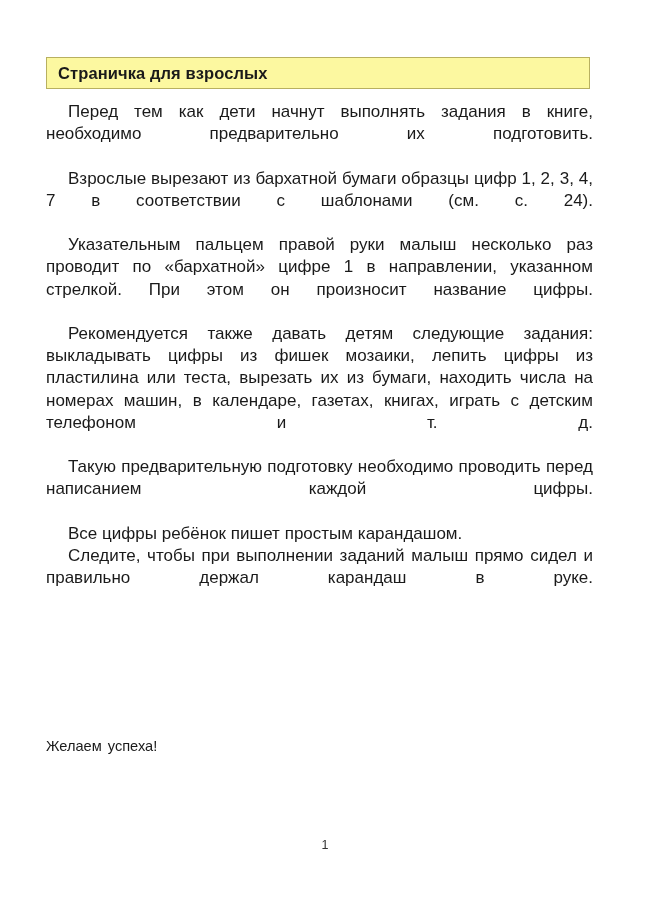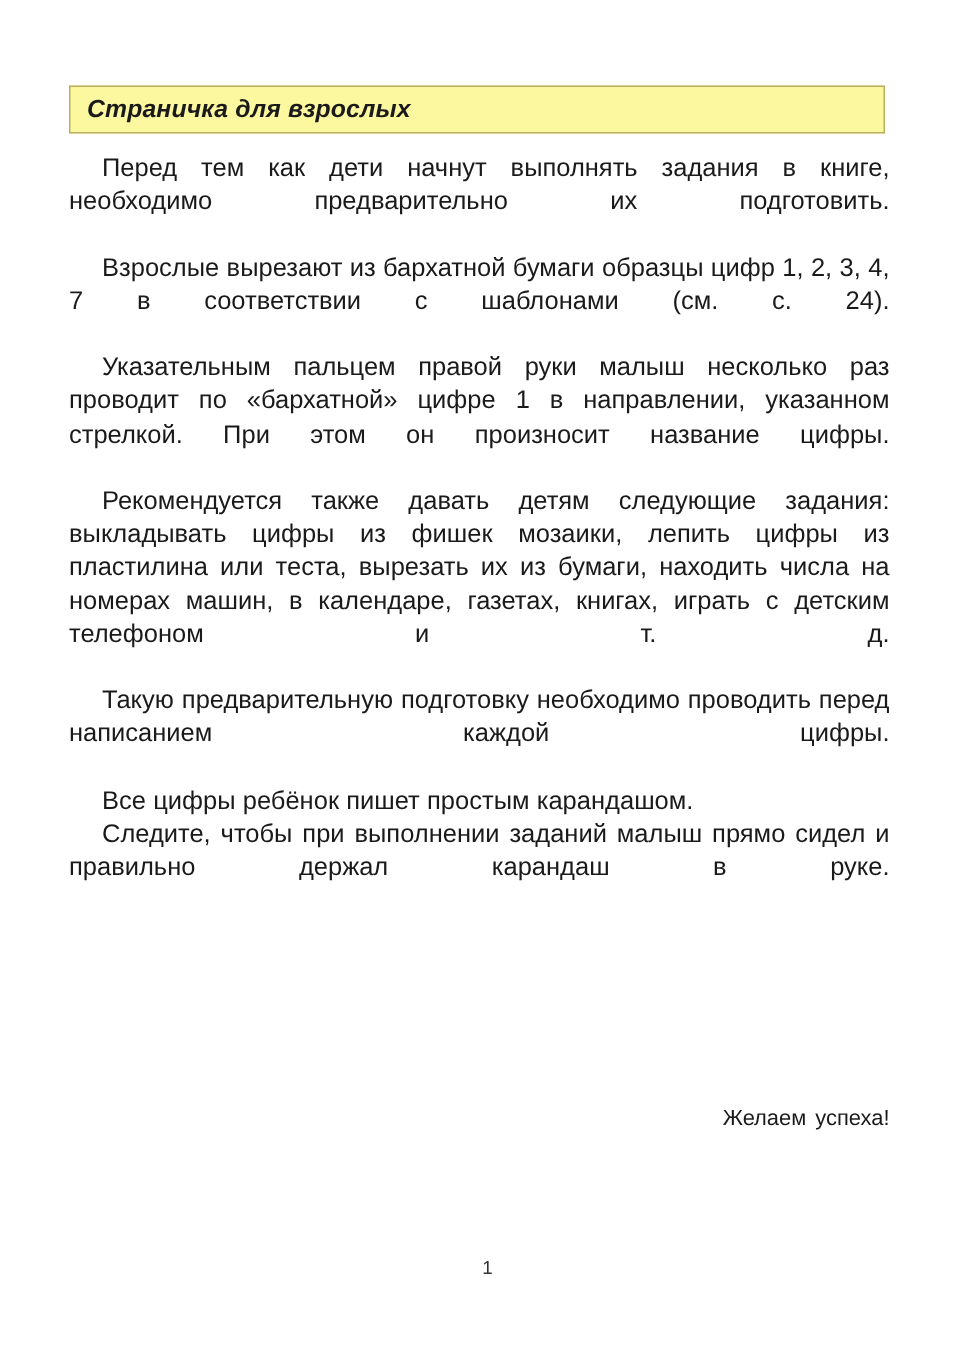--- a/index.html
+++ b/index.html
@@ -30,21 +30,20 @@
     position: absolute;
     left: 46px;
     top: 57px;
     width: 544px;
     height: 32px;
     background: #fcf8a0;
     border: 1px solid #b8b060;
     box-sizing: border-box;
     display: flex;
     align-items: center;
-    font-style: italic;
   }
   #header-title {
     font-size: 16.5px;
     font-weight: bold;
     color: #1a1a1a;
     letter-spacing: 0.1px;
     padding-left: 11px;
     line-height: 1;
     white-space: nowrap;
   }
@@ -75,21 +74,21 @@
     width: 100%;
   }
   .para.nostretch::after { display: none; }
 
   
   #closing-line {
     position: absolute;
     left: 46px;
     top: 735px;
     width: 547px;
-    text-align: right;
+    text-align: left;
     font-size: 14.6px;
     line-height: 22.2px;
     color: #1a1a1a;
     word-spacing: 2px;
   }
 
   
   #page-number {
     position: absolute;
     left: 0;

